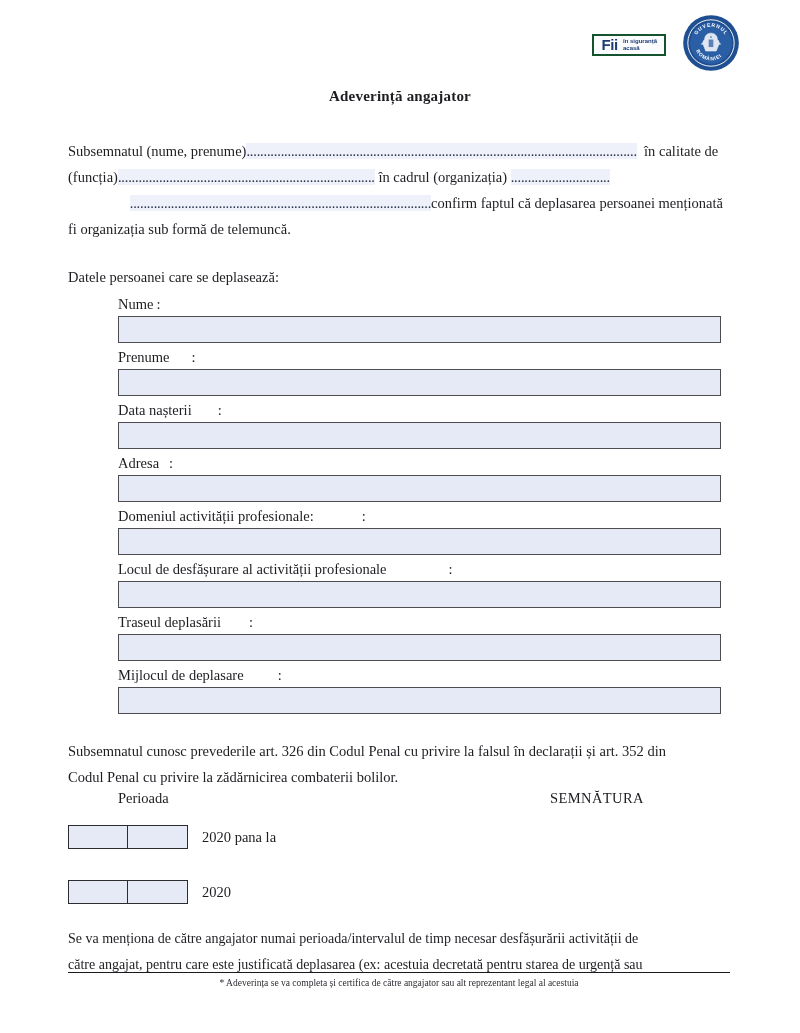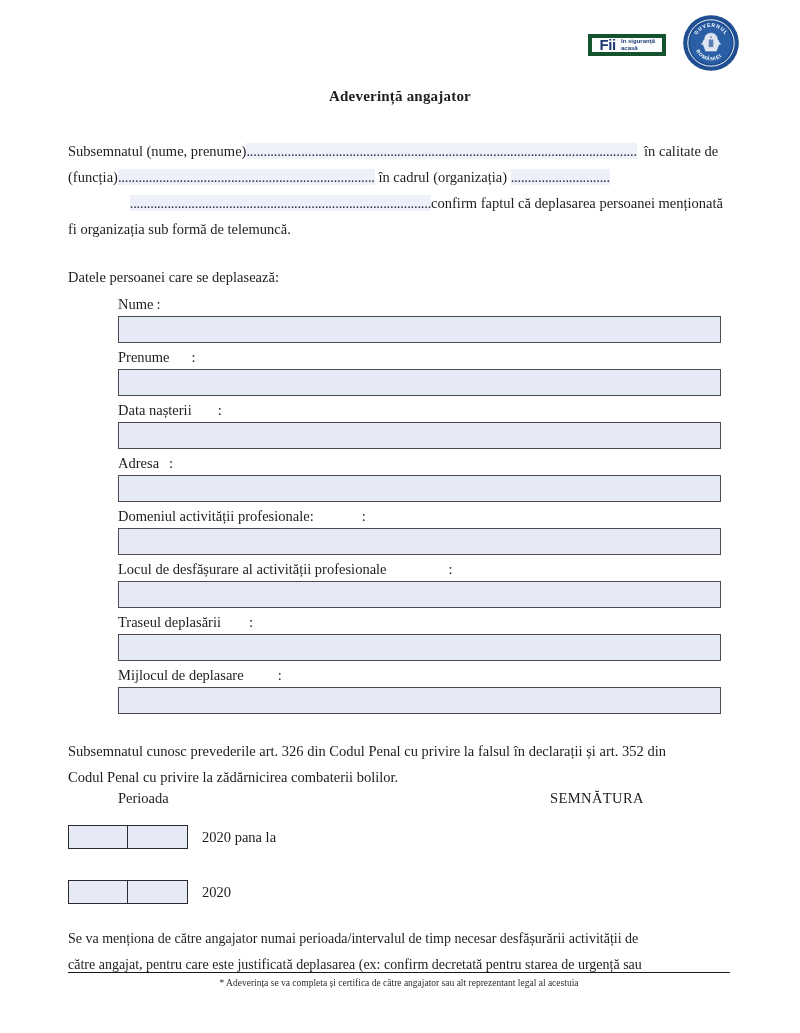--- a/index.html
+++ b/index.html
@@ -27,21 +27,21 @@
   
   .header-logos {
     position: absolute;
     top: 14px;
     right: 60px;
     display: flex;
     align-items: center;
     gap: 16px;
   }
   .fii-logo {
-    border: 4px solid #14532d;
+    border: 2px solid #14532d;
     background: #fbfcfe;
     padding: 3px 7px 4px 7px;
     display: flex;
     align-items: center;
     gap: 5px;
     height: 22px;
     box-sizing: border-box;
   }
   .fii-word {
     font-family: "Liberation Sans", sans-serif;
@@ -321,21 +321,21 @@
 
       <div class="date-row row2">
         <div class="date-cell"></div>
         <div class="date-cell"></div>
         <div class="date-text">2020</div>
       </div>
     </div>
 
     <div class="bottom-note">
       <div>Se va menționa de către angajator numai perioada/intervalul de timp necesar desfășurării activității de</div>
-      <div>către angajat, pentru care este justificată deplasarea (ex: confirm decretată pentru starea de urgență sau</div>
+      <div>către angajat, pentru care este justificată deplasarea (ex: acestuia decretată pentru starea de urgență sau</div>
 
     </div>
 
   </div>
 
   <div class="footer-rule"></div>
   <div class="footer-note">* Adeverința se va completa și certifica de către angajator sau alt reprezentant legal al acestuia</div>
 
 </div>
 

